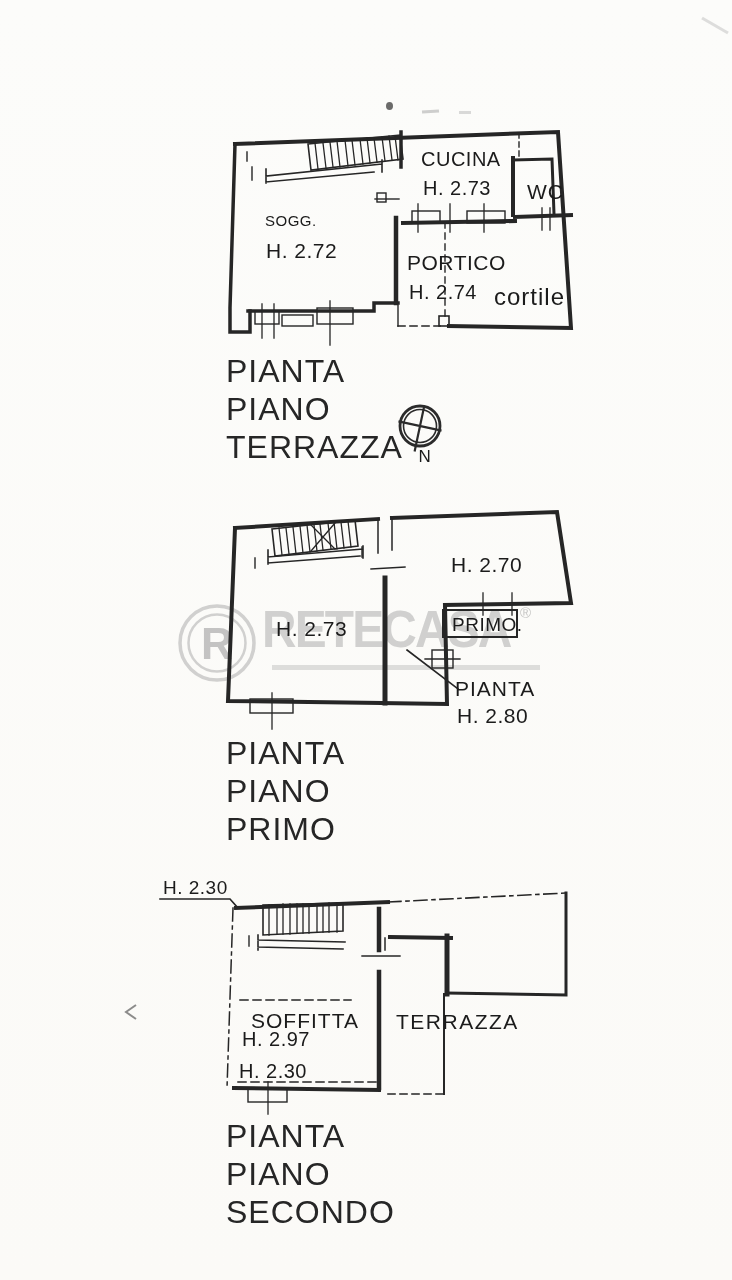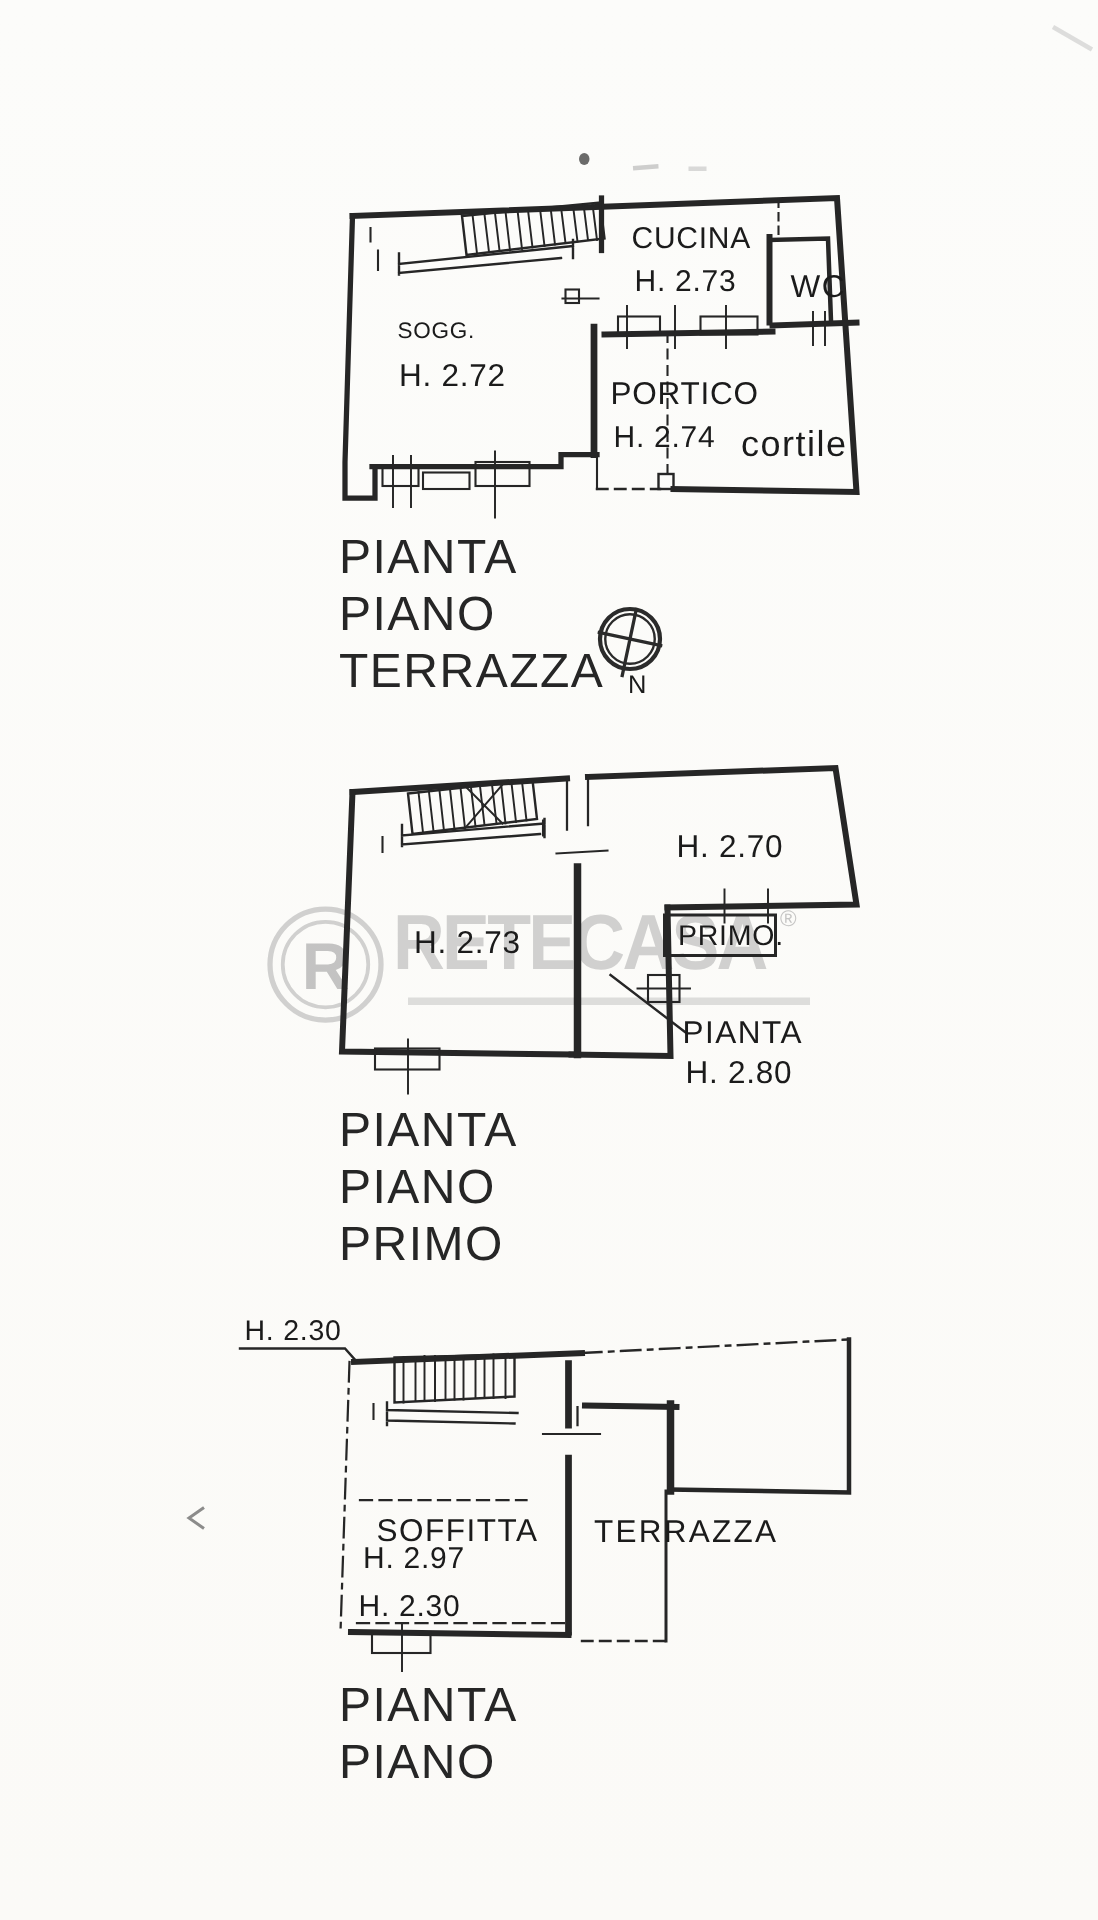--- a/index.html
+++ b/index.html
@@ -149,20 +149,21 @@
 
   <div class="lbl" style="left:163px;top:877px;font-size:19px">H. 2.30</div>
   <div class="lbl" style="left:242px;top:1028px;font-size:20px">H. 2.97</div>
   <div class="lbl" style="left:251px;top:1009px;font-size:21px;letter-spacing:1px">SOFFITTA</div>
   <div class="lbl" style="left:396px;top:1010px;font-size:21px;letter-spacing:1.5px">TERRAZZA</div>
   <div class="lbl" style="left:239px;top:1060px;font-size:20px">H. 2.30</div>
 
   <div class="title" style="left:226px;top:1117px">
     <div>PIANTA</div>
     <div>PIANO</div>
+    <div>SECONDO</div>
   </div>
 
   <div class="artifact" style="left:386px;top:102px;width:7px;height:8px;border-radius:50%;background:rgba(70,70,70,.8)"></div>
   <div class="artifact" style="left:422px;top:110px;width:17px;height:3px;background:rgba(150,150,150,.45);transform:rotate(-4deg)"></div>
   <div class="artifact" style="left:459px;top:111px;width:12px;height:3px;background:rgba(160,160,160,.38)"></div>
   <div class="artifact" style="left:700px;top:24px;width:30px;height:3px;background:rgba(175,175,175,.4);transform:rotate(30deg)"></div>
   <svg class="artifact" style="left:124px;top:1003px" width="14" height="20" viewBox="0 0 14 20" fill="none" stroke="rgba(80,80,80,.65)" stroke-width="2">
     <path d="M12 2 L2 9 L12 16"></path>
   </svg>
 

